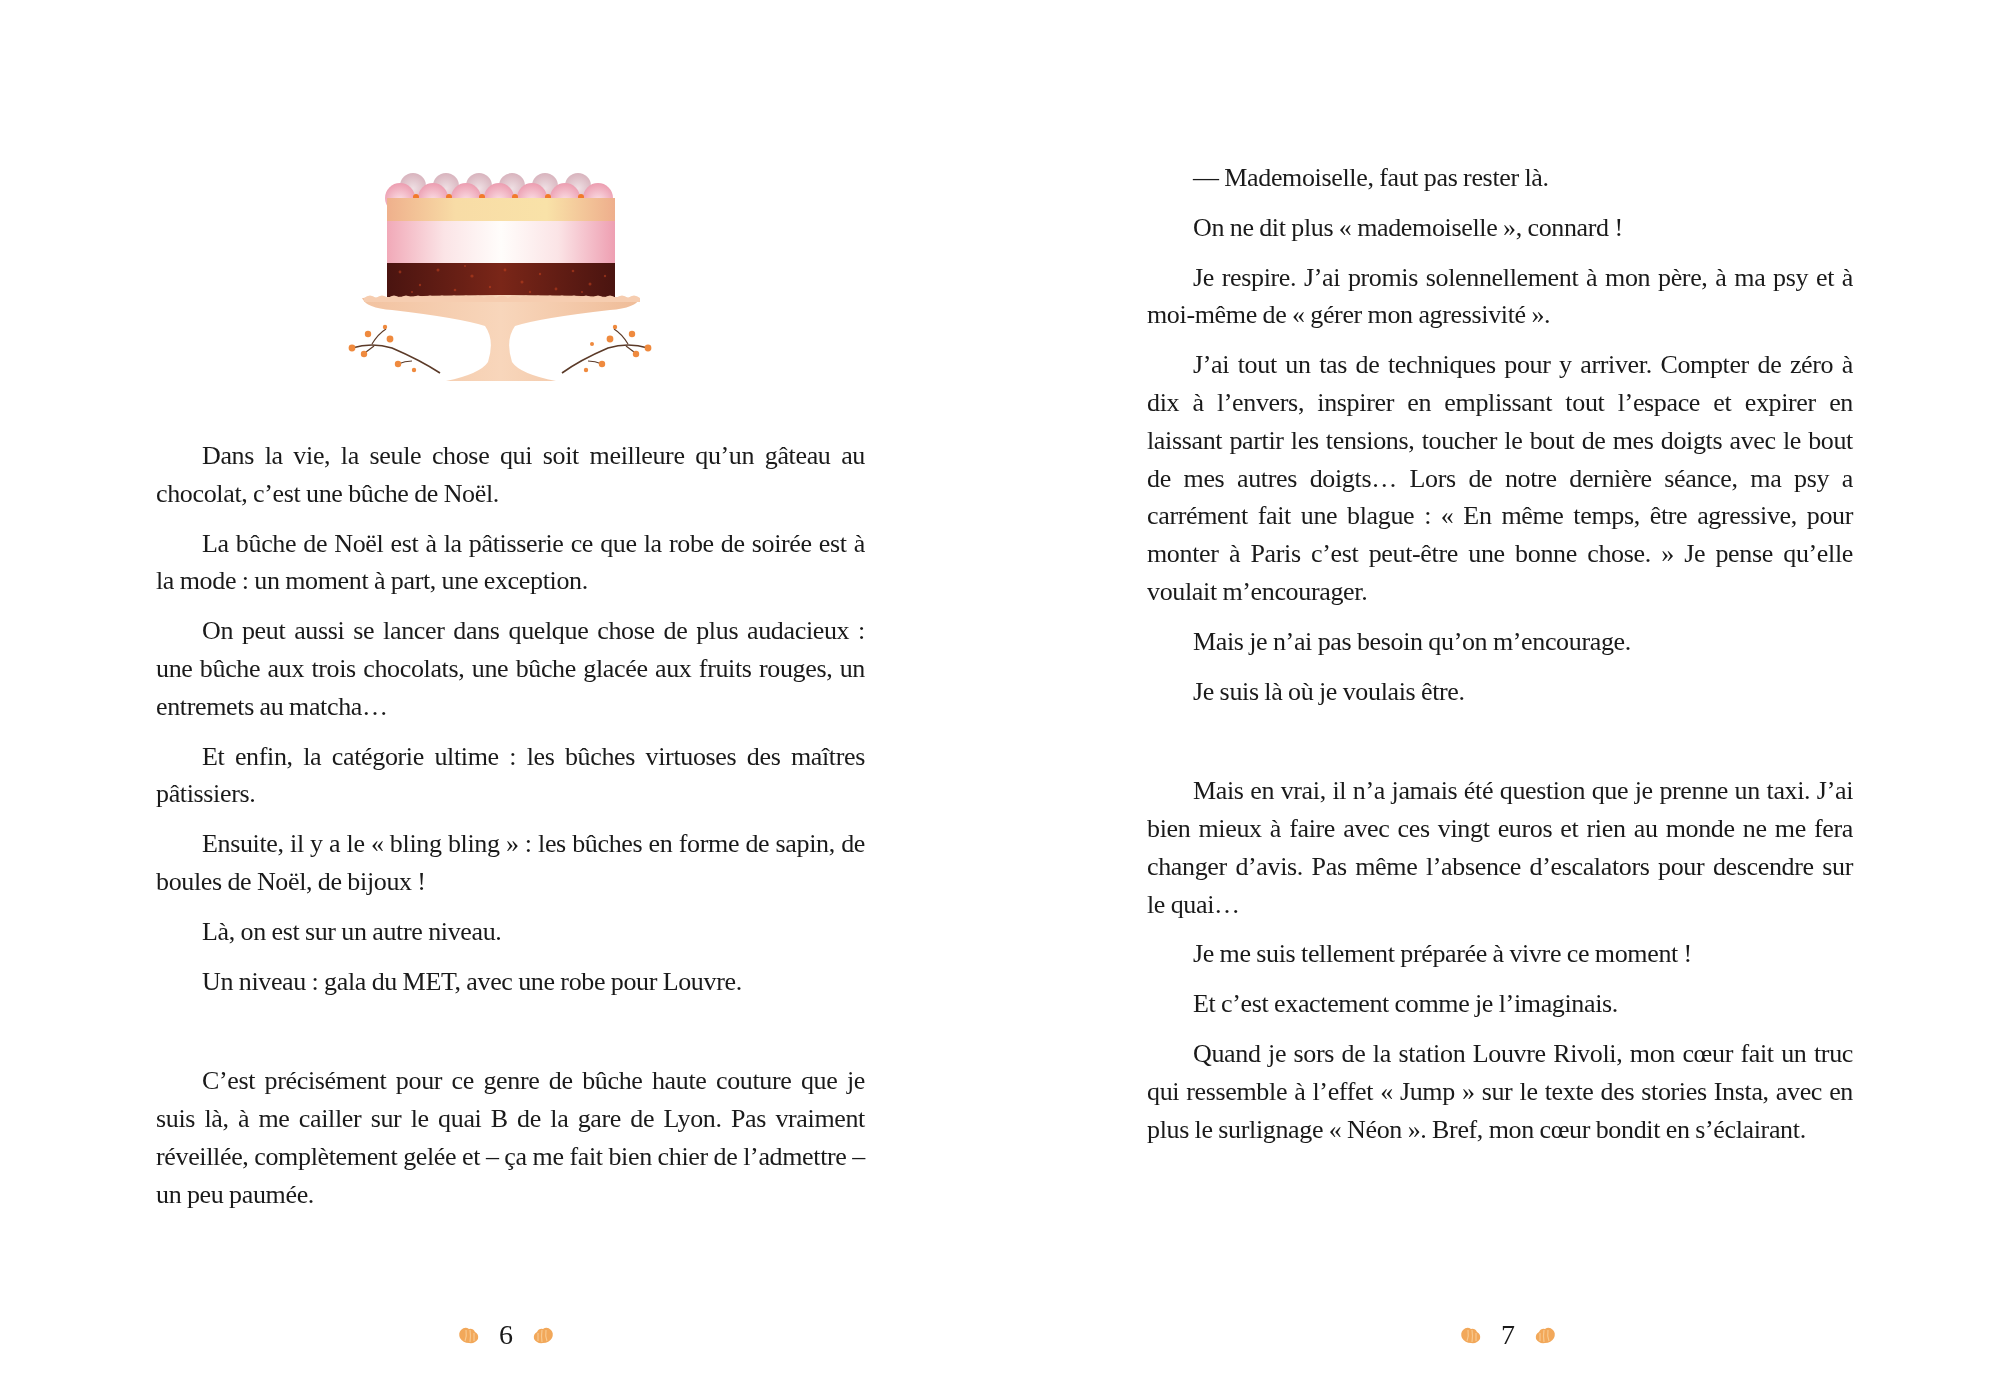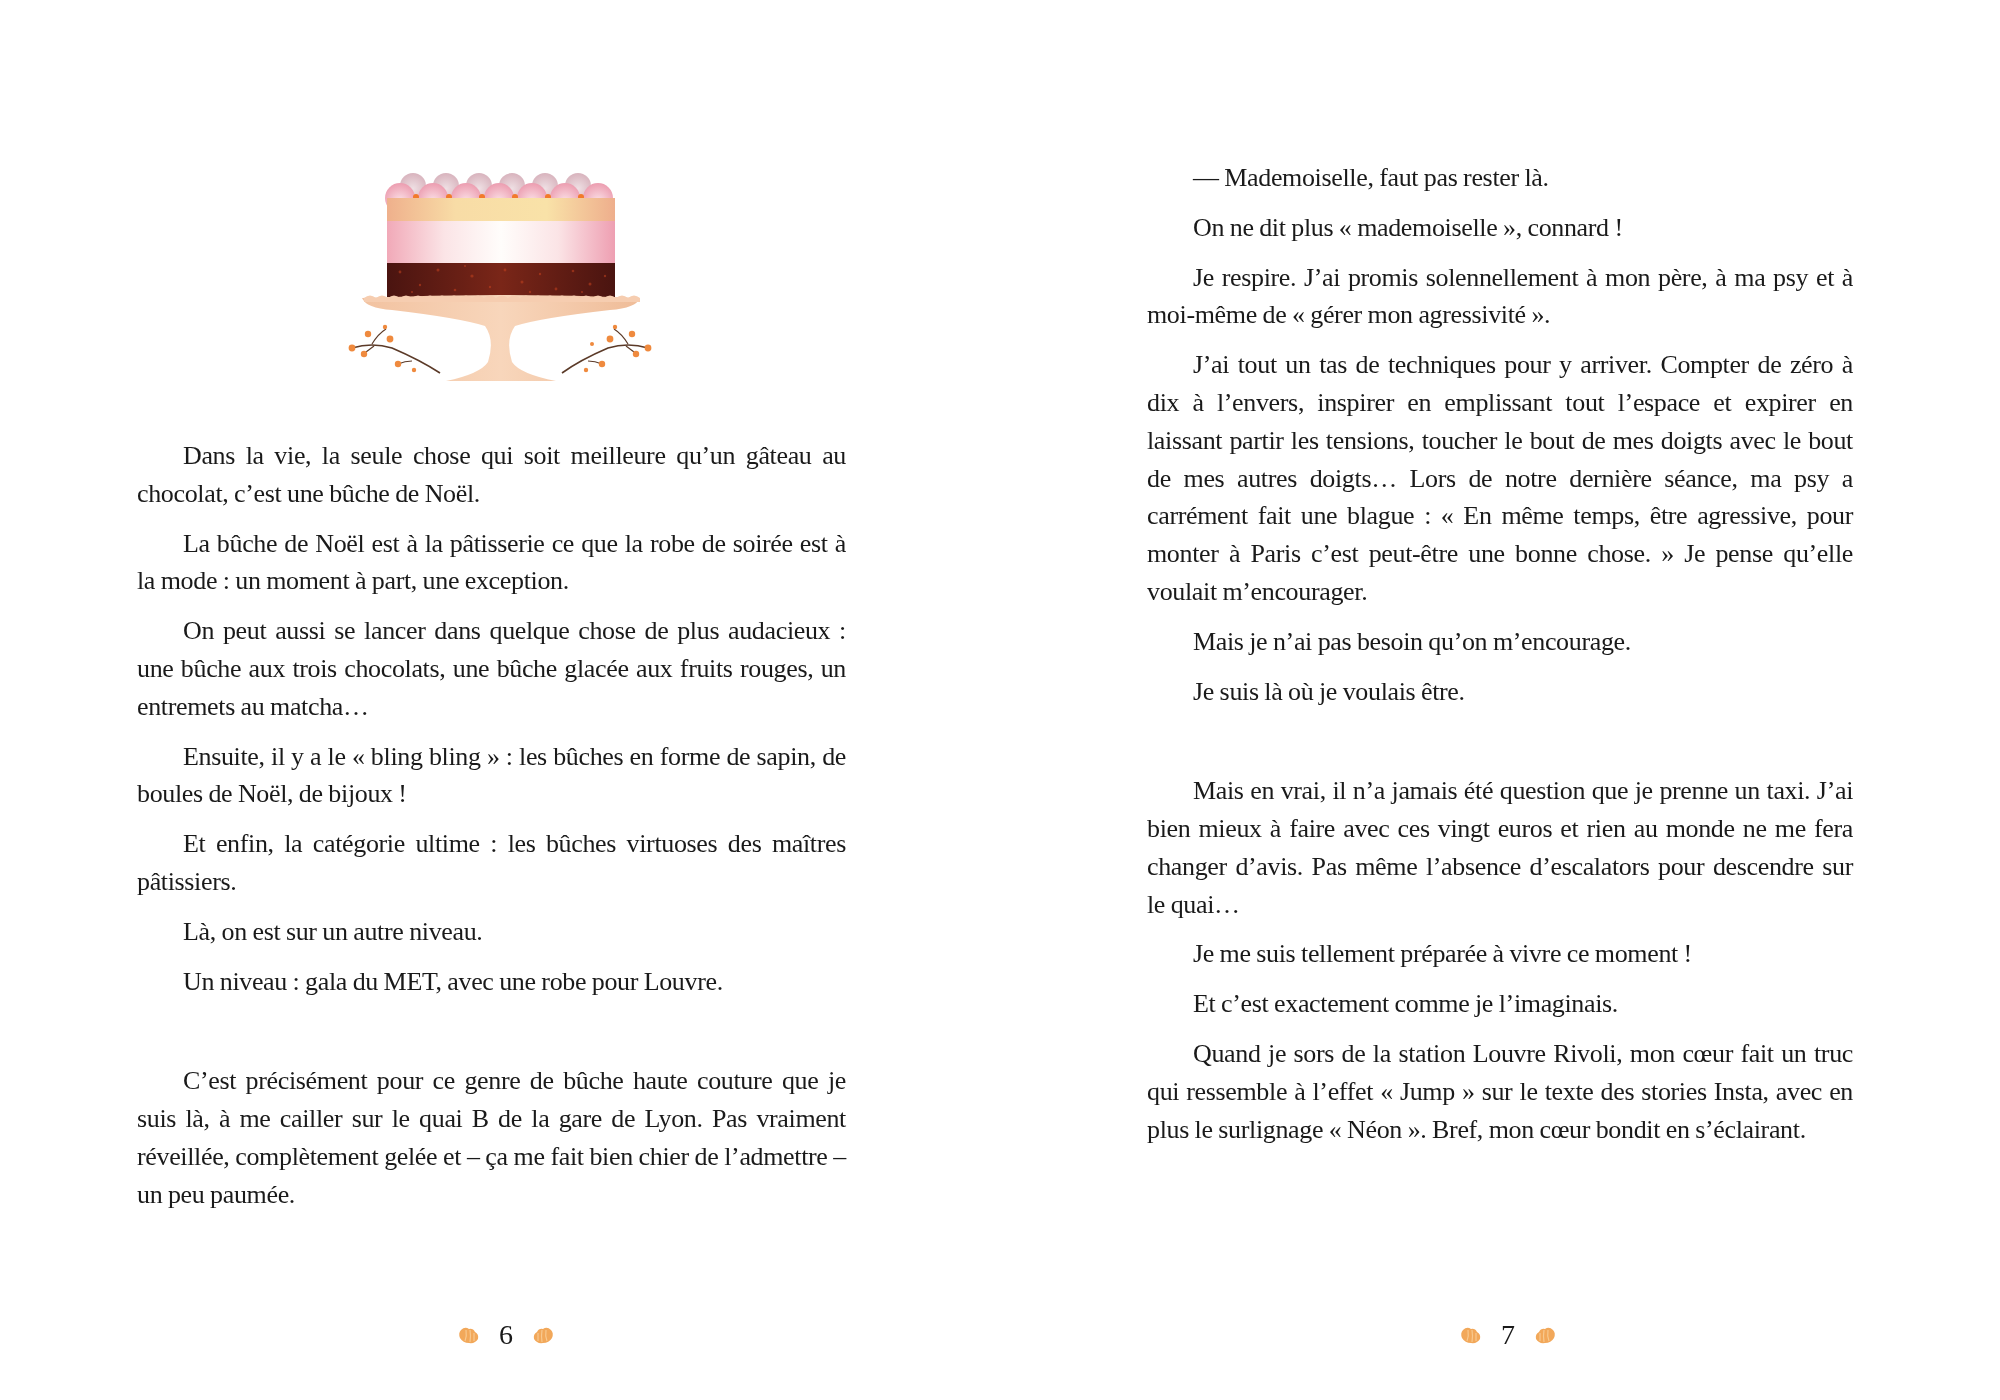--- a/index.html
+++ b/index.html
@@ -15,21 +15,21 @@
     .illustration { position: absolute; left: 340px; top: 165px; width: 320px; height: 225px; }
 
     .text-block {
       position: absolute;
       font-size: 26px;
       line-height: 37.8px;
       letter-spacing: -0.35px;
       word-spacing: -0.5px;
       text-align: justify;
     }
-    .page-left .text-block { left: 125px; width: 733px; top: 425px; }
+    .page-left .text-block { left: 144px; width: 733px; top: 425px; }
     .page-right .text-block { left: 135px; width: 730px; top: 147px; }
 
     .para { margin: 12px; text-indent: 46px; text-align: justify; text-align-last: left; }
     .blank { height: 37.8px; }
 
     .folio {
       position: absolute; top: 1318px; height: 34px;
       display: flex; align-items: center; gap: 10px;
       font-size: 28px; line-height: 34px; color: #1a1a1a;
     }
@@ -160,22 +160,22 @@
         <circle cx="602" cy="364" r="3.2" fill="#ef8a3e"></circle>
         <circle cx="586" cy="370" r="2.2" fill="#ef8a3e"></circle>
         <circle cx="592" cy="344" r="2.0" fill="#ef8a3e"></circle>
       </g>
     </svg>
 
     <div class="text-block">
       <p class="para">Dans la vie, la seule chose qui soit meilleure qu’un gâteau au chocolat, c’est une bûche de Noël.</p>
       <p class="para">La bûche de Noël est à la pâtisserie ce que la robe de soirée est à la mode : un moment à part, une exception.</p>
       <p class="para">On peut aussi se lancer dans quelque chose de plus auda­cieux : une bûche aux trois chocolats, une bûche glacée aux fruits rouges, un entremets au matcha…</p>
+      <p class="para">Et enfin, la catégorie ultime : les bûches virtuoses des maîtres pâtissiers.</p>
       <p class="para">Ensuite, il y a le « bling bling » : les bûches en forme de sapin, de boules de Noël, de bijoux !</p>
-      <p class="para">Et enfin, la catégorie ultime : les bûches virtuoses des maîtres pâtissiers.</p>
       <p class="para">Là, on est sur un autre niveau.</p>
       <p class="para">Un niveau : gala du MET, avec une robe pour Louvre.</p>
       <div class="blank"></div>
       <p class="para">C’est précisément pour ce genre de bûche haute couture que je suis là, à me cailler sur le quai B de la gare de Lyon. Pas vraiment réveillée, complètement gelée et – ça me fait bien chier de l’admettre – un peu paumée.</p>
     </div>
 
     <div class="folio">
       <svg class="croissant" viewBox="0 0 26 22">
         <path d="M4,6 Q8,2 12,5 Q16,4 18,8 Q22,10 21,15 Q18,20 12,19 Q6,19 3,14 Q1,9 4,6 Z" fill="#f2a85a"></path>
         <path d="M9,6 Q10,12 8,17 M13,6 Q14,12 13,18 M17,9 Q17,13 17,17" stroke="#f8c98f" stroke-width="1.2" fill="none"></path>

